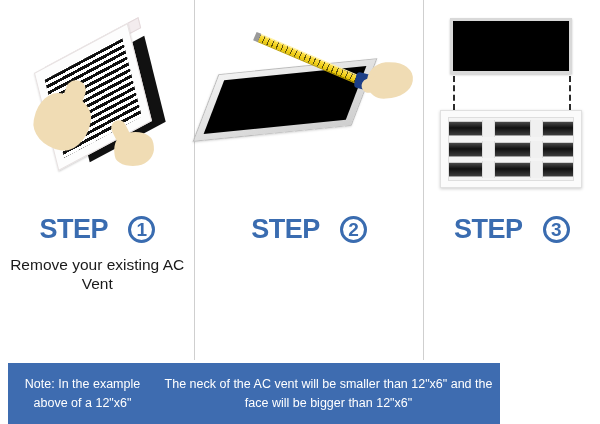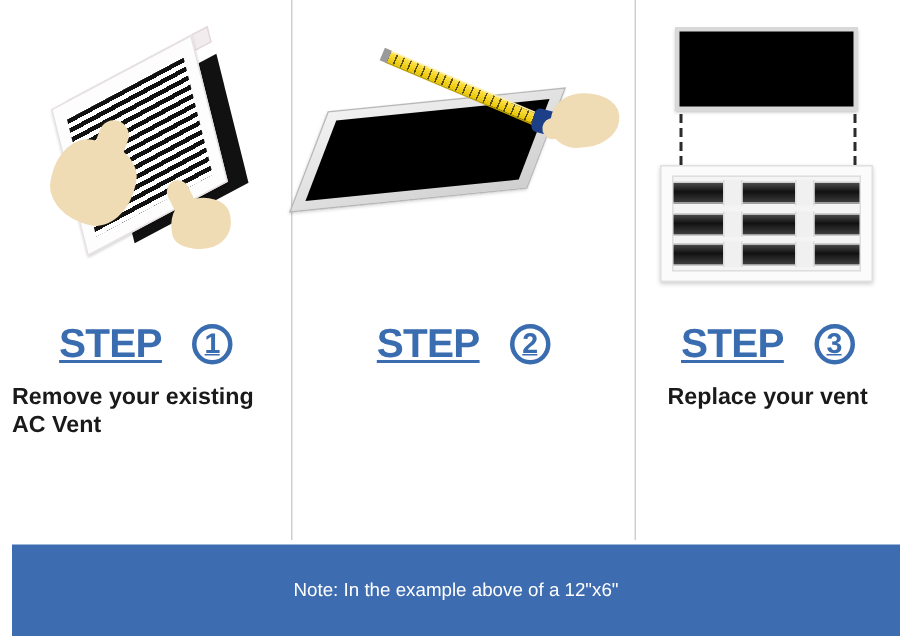--- a/index.html
+++ b/index.html
@@ -328,59 +328,59 @@
   .step-head {
     display: flex;
     align-items: center;
     gap: 20px;
     color: #3a6cb0;
     font-size: 27px;
     font-weight: bold;
     letter-spacing: -0.5px;
     line-height: 1;
     margin-top: 6px;
-    text-decoration: underline;
   }
   .step-word { display: inline-block; }
   .step-num {
     width: 27px;
     height: 27px;
     border: 3px solid #3a6cb0;
     border-radius: 50%;
     color: #3a6cb0;
     font-size: 19px;
     font-weight: bold;
     display: inline-flex;
     align-items: center;
     justify-content: center;
     box-sizing: border-box;
   }
   .step-caption {
     margin-top: 12px;
     color: #1a1a1a;
     font-size: 15.5px;
-    font-weight: bold;
+    font-weight: normal;
     line-height: 1.25;
+    text-align: center;
     padding: 0 8px;
   }
   .step-sub {
     margin-top: 14px;
     color: #888888;
     font-size: 11.5px;
     line-height: 1.35;
     text-align: center;
     padding: 0 6px;
   }
 
   
   .note-band {
     position: absolute;
     left: 8px;
     top: 363px;
-    width: 592px;
+    width: 492px;
     height: 61px;
     background: #3e6cb0;
     color: #ffffff;
     display: flex;
     flex-direction: row;
     align-items: center;
     justify-content: center;
     text-align: center;
     font-size: 12.5px;
     line-height: 1.5;
@@ -448,22 +448,22 @@
               <div class="louver-row"></div>
               <div class="louver-row"></div>
             </div>
           </div>
         </div>
       </div>
       <div class="step-head">
         <span class="step-word">STEP</span>
         <span class="step-num">3</span>
       </div>
-      <div class="step-caption">Replace your vent</div>
     </div>
 
   </div>
 
   <div class="note-band">
     <div>Note: In the example above of a 12"x6"</div>
+    <div>The neck of the AC vent will be smaller than 12"x6" and the face will be bigger than 12"x6"</div>
   </div>
 
 </div>
 
 </body></html>

